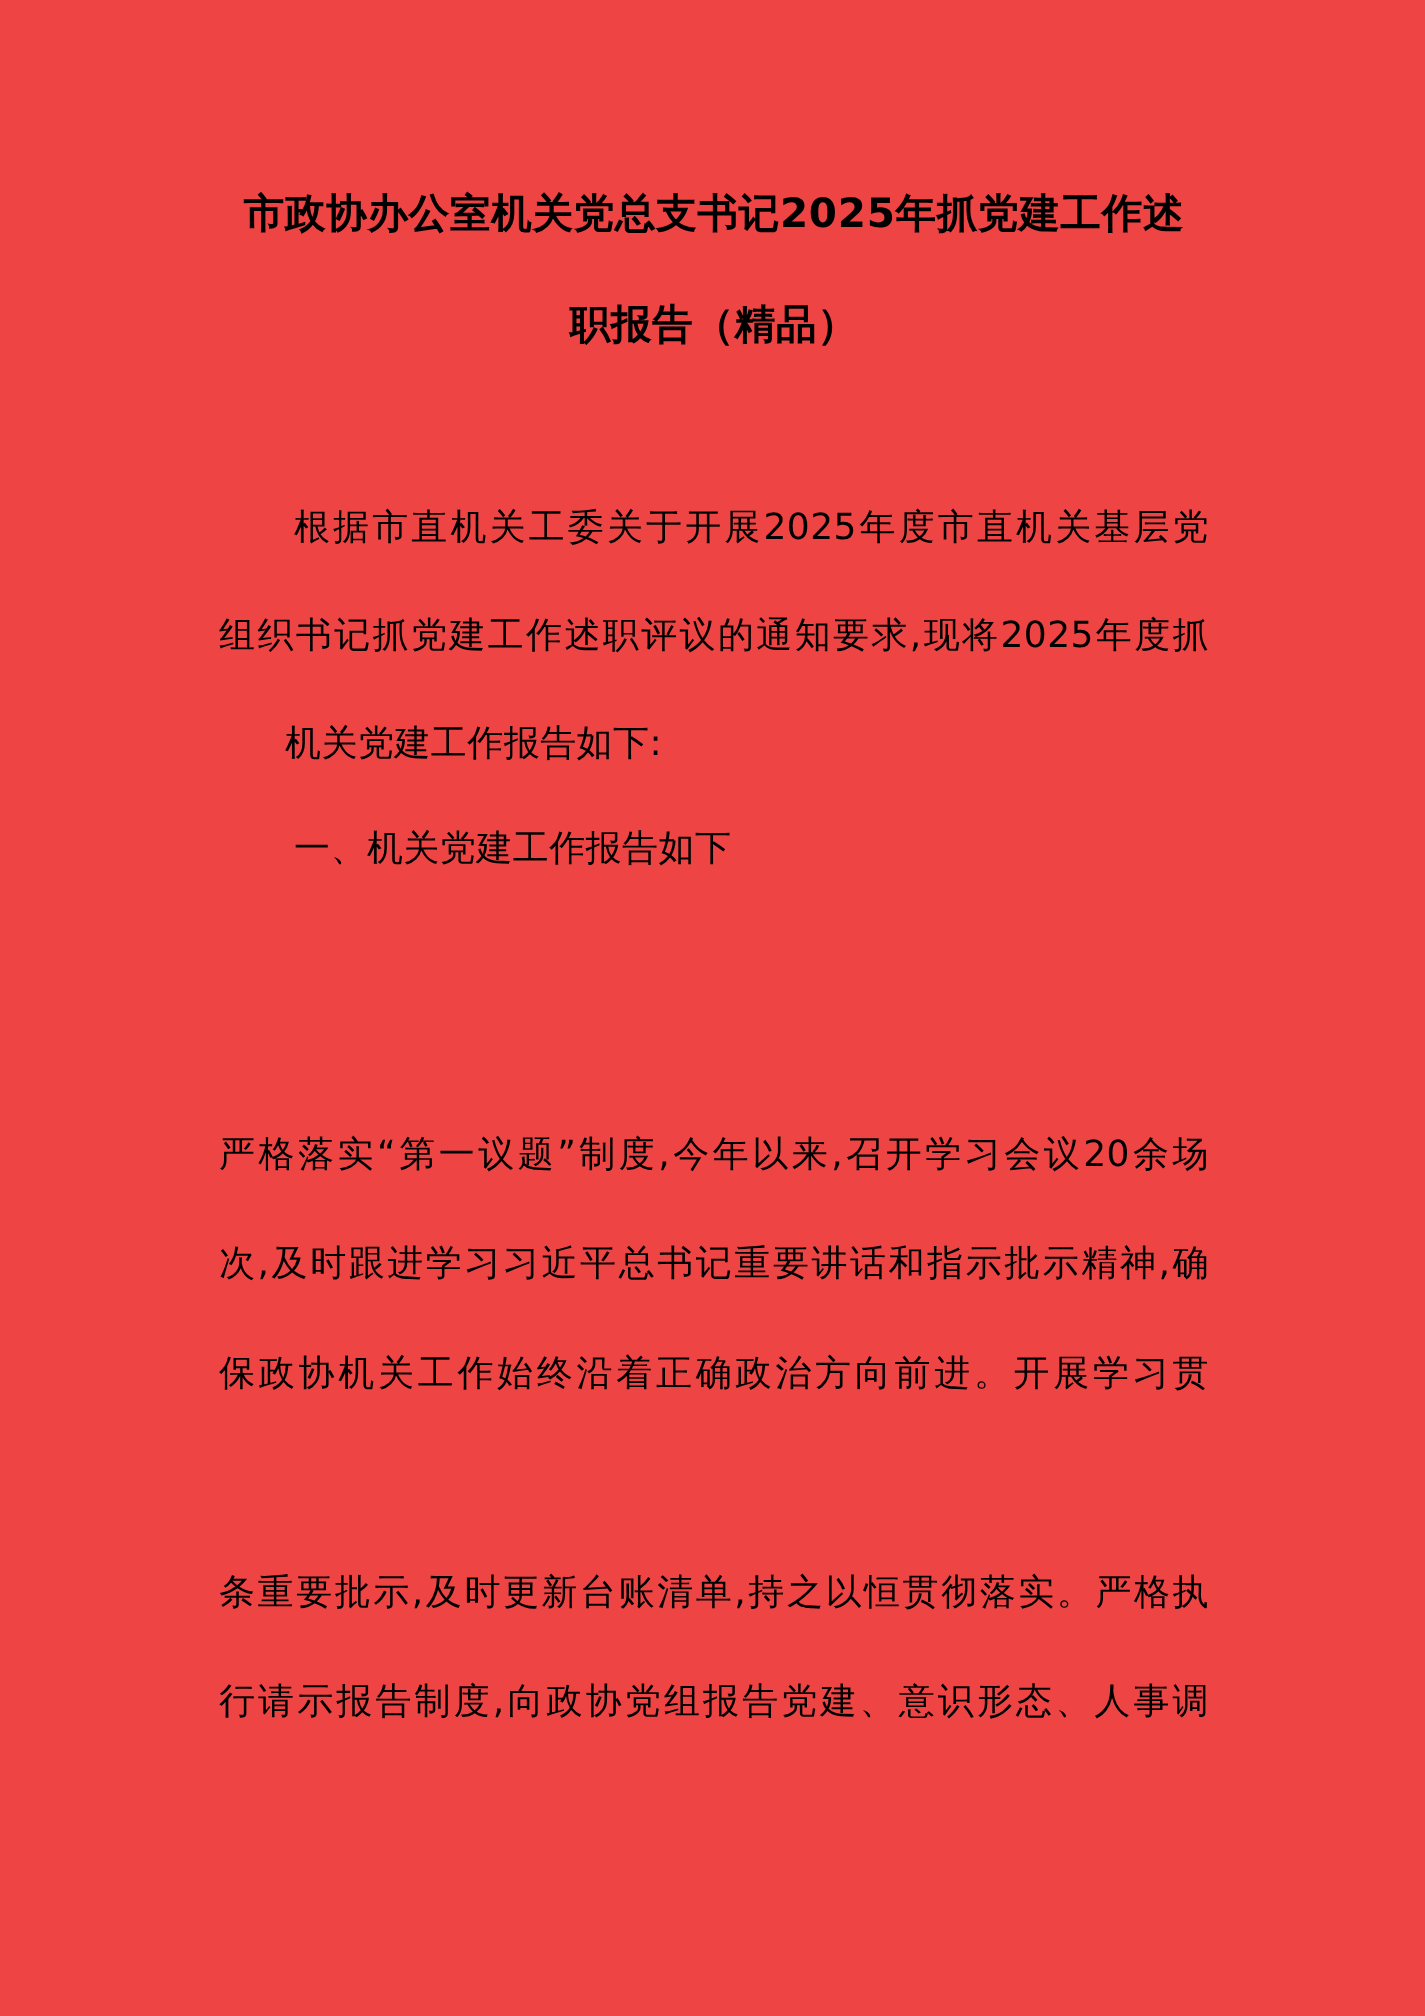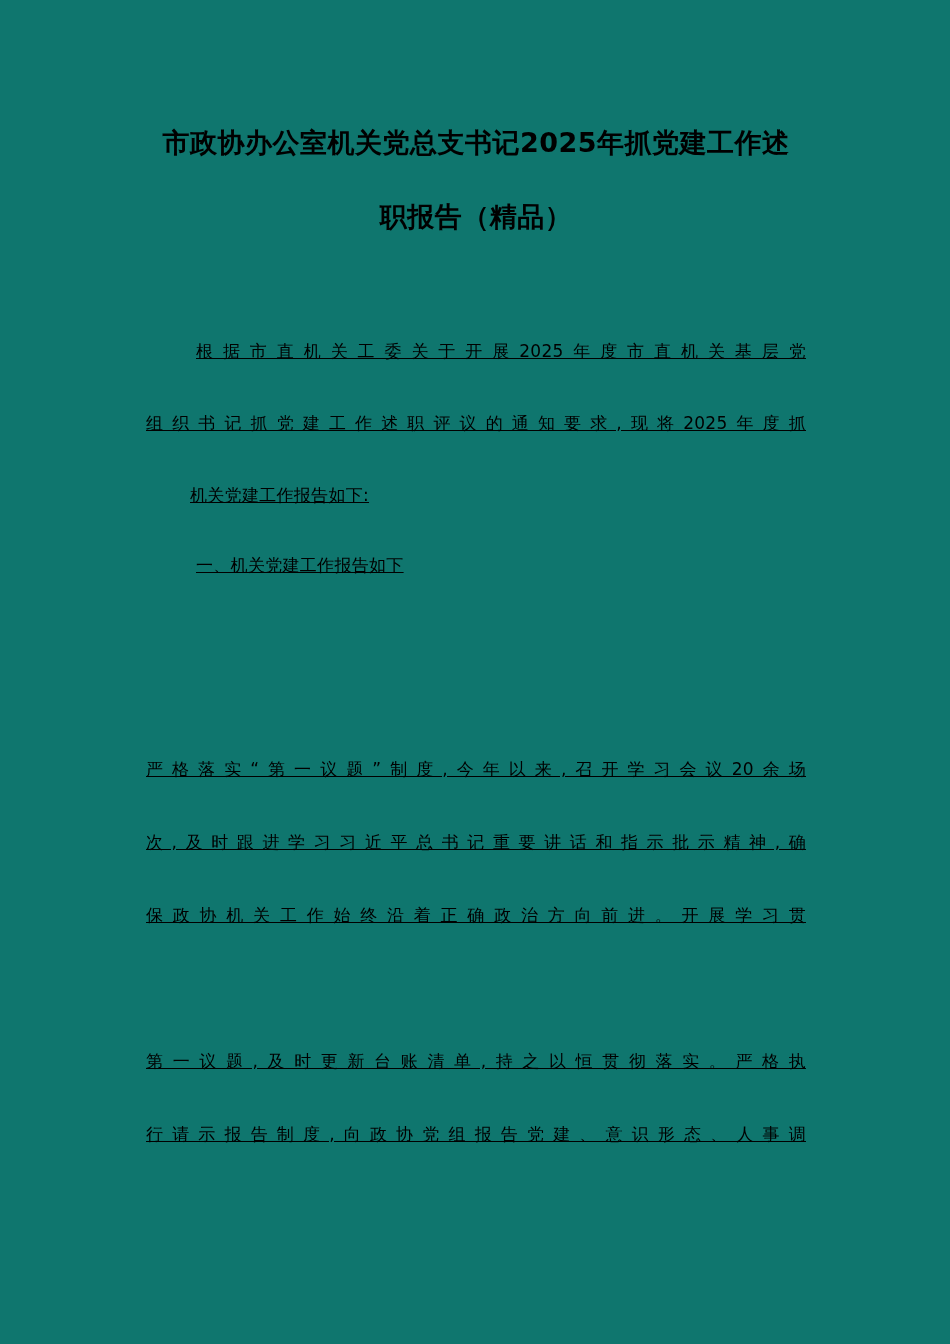--- a/index.html
+++ b/index.html
@@ -13,44 +13,43 @@
     position: relative;
     overflow: hidden;
     font-family: "DejaVu Sans", "Liberation Sans", sans-serif;
     color: #000000;
   }
   .page {
     position: absolute;
     left: 0; top: 0;
     width: 950px;
     height: 1344px;
-    background: #0f766e;
+    background: #ef4444;
   }
   .title-line {
     position: absolute;
     left: 146px;
     width: 660px;
     text-align: center;
     font-size: 27px;
     font-weight: bold;
     line-height: 34px;
     white-space: nowrap;
     letter-spacing: 0.5px;
   }
   .line {
     position: absolute;
     left: 146px;
     width: 660px;
-    font-size: 17px;
+    font-size: 24px;
     line-height: 34px;
     white-space: nowrap;
     text-align: justify;
     text-align-last: justify;
     letter-spacing: 0.3px;
-    text-decoration: underline;
   }
   .line.indent {
     left: 196px;
     width: 610px;
   }
   .line.short {
     text-align: left;
     text-align-last: left;
     width: auto;
   }
@@ -66,16 +65,16 @@
   <div class="line indent" style="top:334px;">根据市直机关工委关于开展2025年度市直机关基层党</div>
   <div class="line" style="top:406px;">组织书记抓党建工作述职评议的通知要求,现将2025年度抓</div>
   <div class="line short" style="top:478px;margin-left:44px;">机关党建工作报告如下:</div>
 
   <div class="line indent short" style="top:548px;">一、机关党建工作报告如下</div>
 
 
   <div class="line" style="top:752px;">严格落实“第一议题”制度,今年以来,召开学习会议20余场</div>
   <div class="line" style="top:825px;">次,及时跟进学习习近平总书记重要讲话和指示批示精神,确</div>
   <div class="line" style="top:898px;">保政协机关工作始终沿着正确政治方向前进。开展学习贯</div>
-  <div class="line" style="top:1044px;">第一议题,及时更新台账清单,持之以恒贯彻落实。严格执</div>
+  <div class="line" style="top:1044px;">条重要批示,及时更新台账清单,持之以恒贯彻落实。严格执</div>
   <div class="line" style="top:1117px;">行请示报告制度,向政协党组报告党建、意识形态、人事调</div>
 
 </div>
 
 </body></html>

